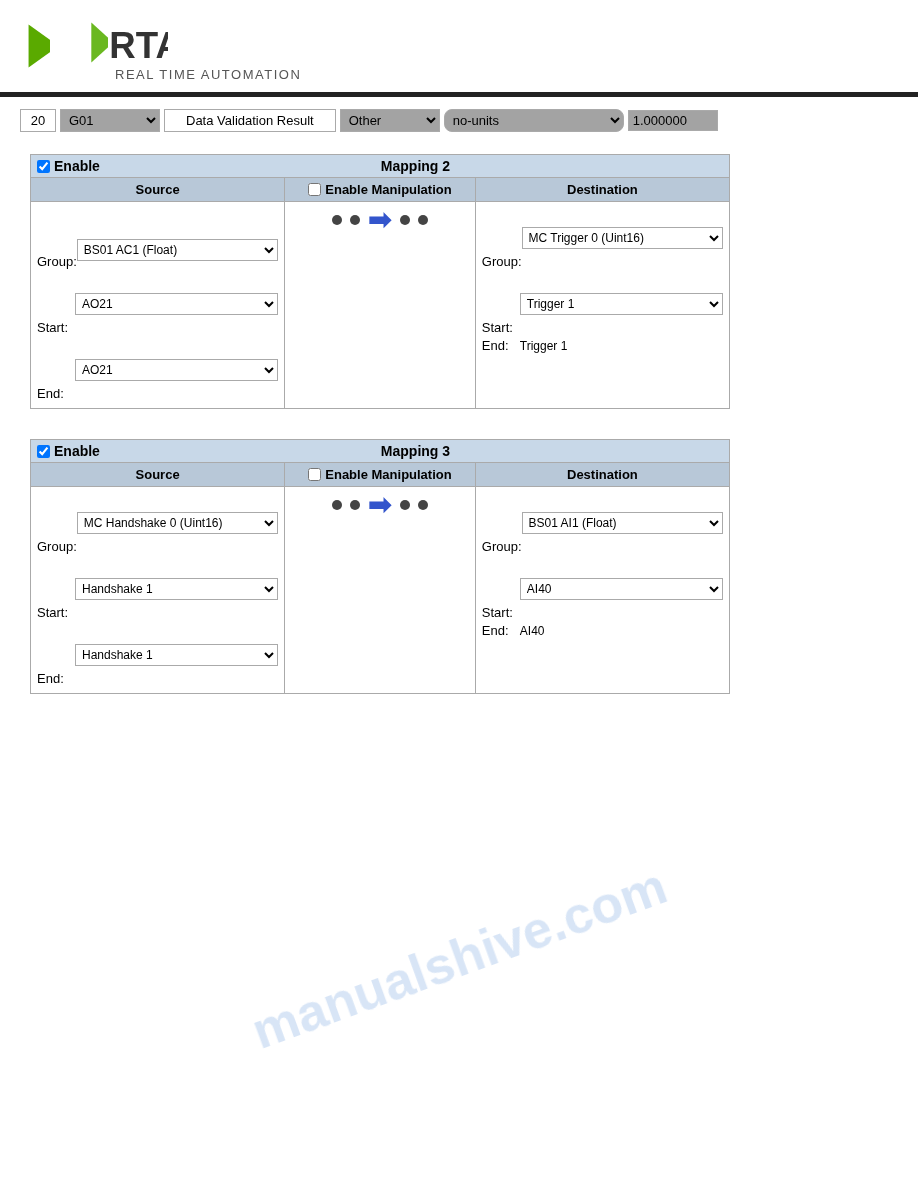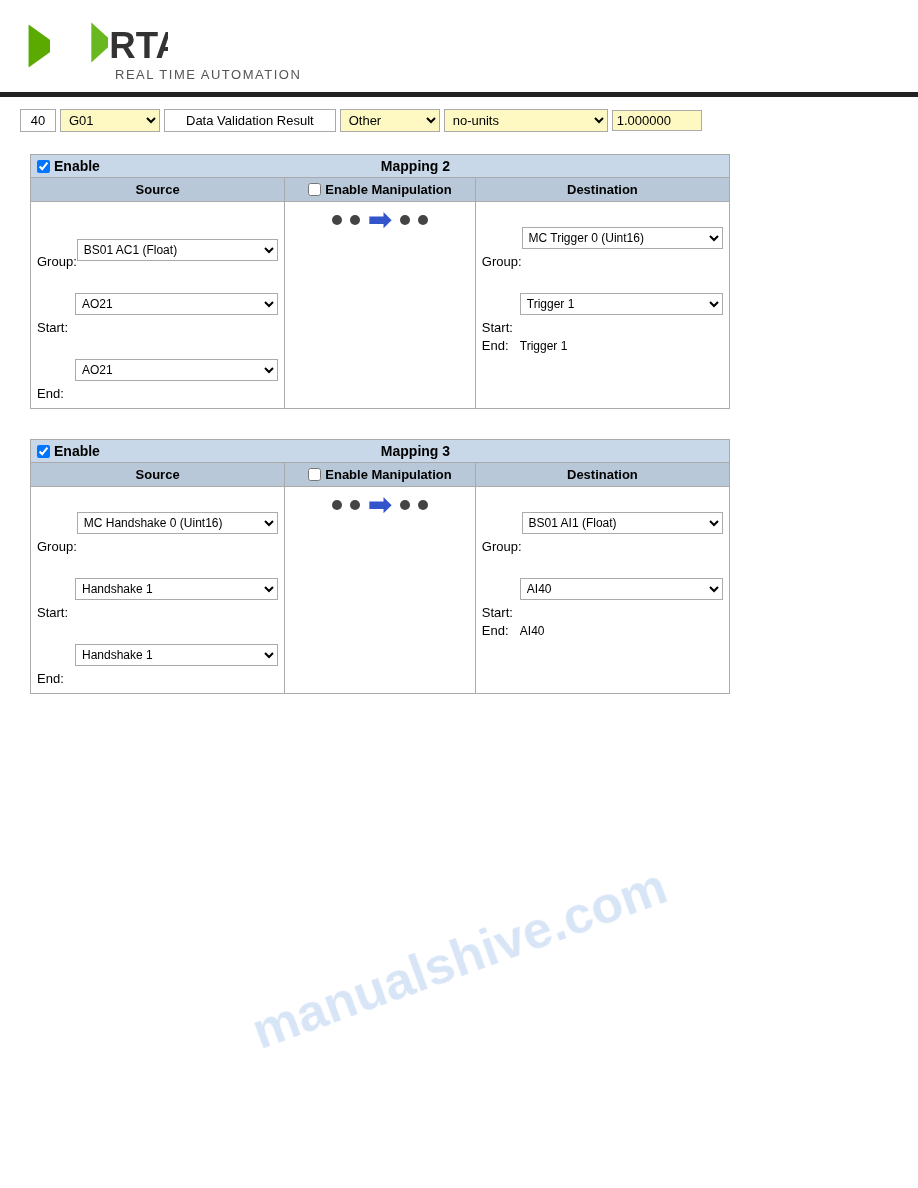--- a/index.html
+++ b/index.html
@@ -46,31 +46,31 @@
       border: 1px solid #aaa;
       padding: 3px 8px;
       background: #fff;
       min-width: 36px;
       text-align: center;
     }
     .top-row select, .top-row input[type="text"] {
       border: 1px solid #aaa;
       padding: 2px 4px;
       font-size: 13px;
-      background: #fef9c3;
+      background: #a3a3a3;
     }
     .top-row .field-label {
       padding: 3px 21px;
       border: 1px solid #aaa;
       background: #fff;
       white-space: nowrap;
     }
     .select-g01 { width: 100px; }
     .select-other { width: 100px; }
-    .select-nounits { width: 164px; }
+    .select-nounits { width: 180px; border-radius: 8px; }
     .input-value { width: 90px; }
 
     
     .mapping-section {
       padding: 10px 20px;
       margin-bottom: 10px;
     }
 
     .mapping-table {
       width: 700px;
@@ -208,21 +208,21 @@
         </svg>
       </div>
       <span style="font-size:13px;letter-spacing:1.5px;color:#555;margin-left:27px;margin-top:-8px;">REAL TIME AUTOMATION</span>
     </div>
   </div>
 </div>
 
 <div class="header-divider"></div>
 
 <div class="top-row">
-  <div class="cell-num">40</div>
+  <div class="cell-num">20</div>
   <select class="select-g01">
     <option>G01</option>
   </select>
   <div class="field-label">Data Validation Result</div>
   <select class="select-other">
     <option>Other</option>
   </select>
   <select class="select-nounits">
     <option>no-units</option>
   </select>

